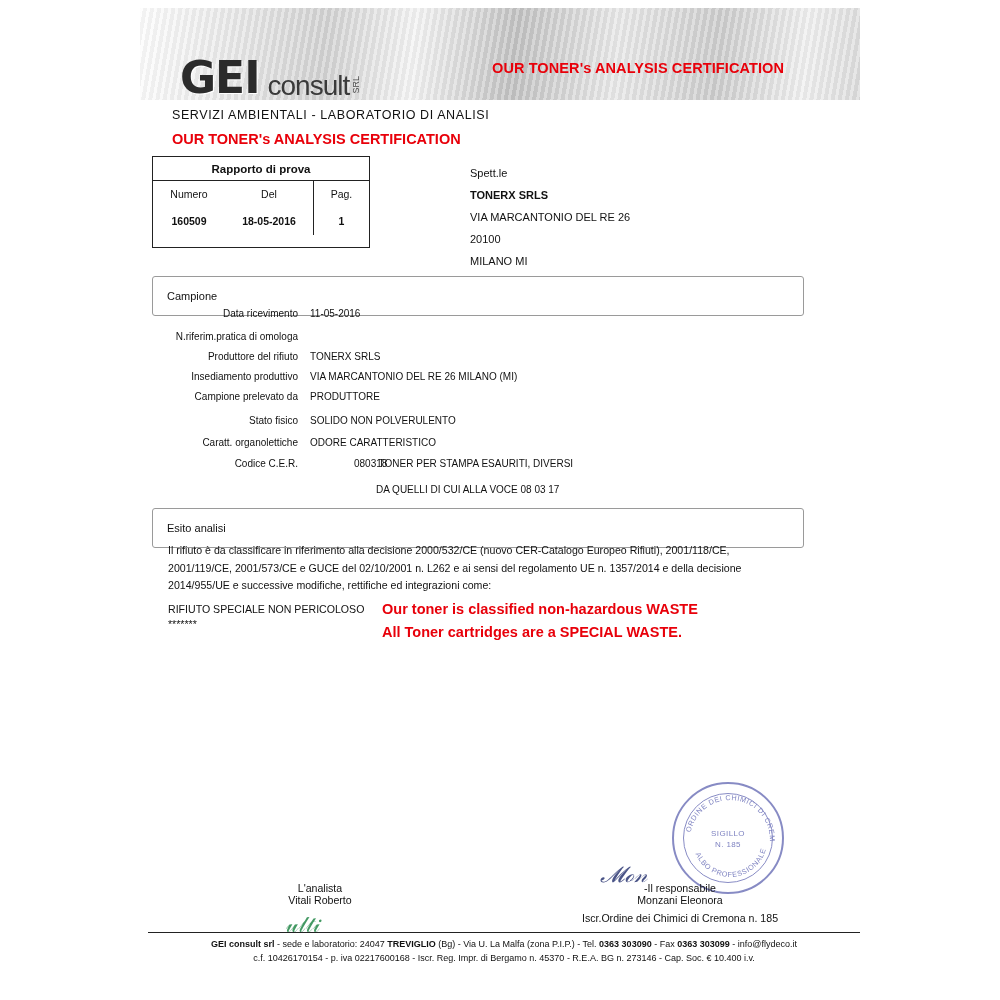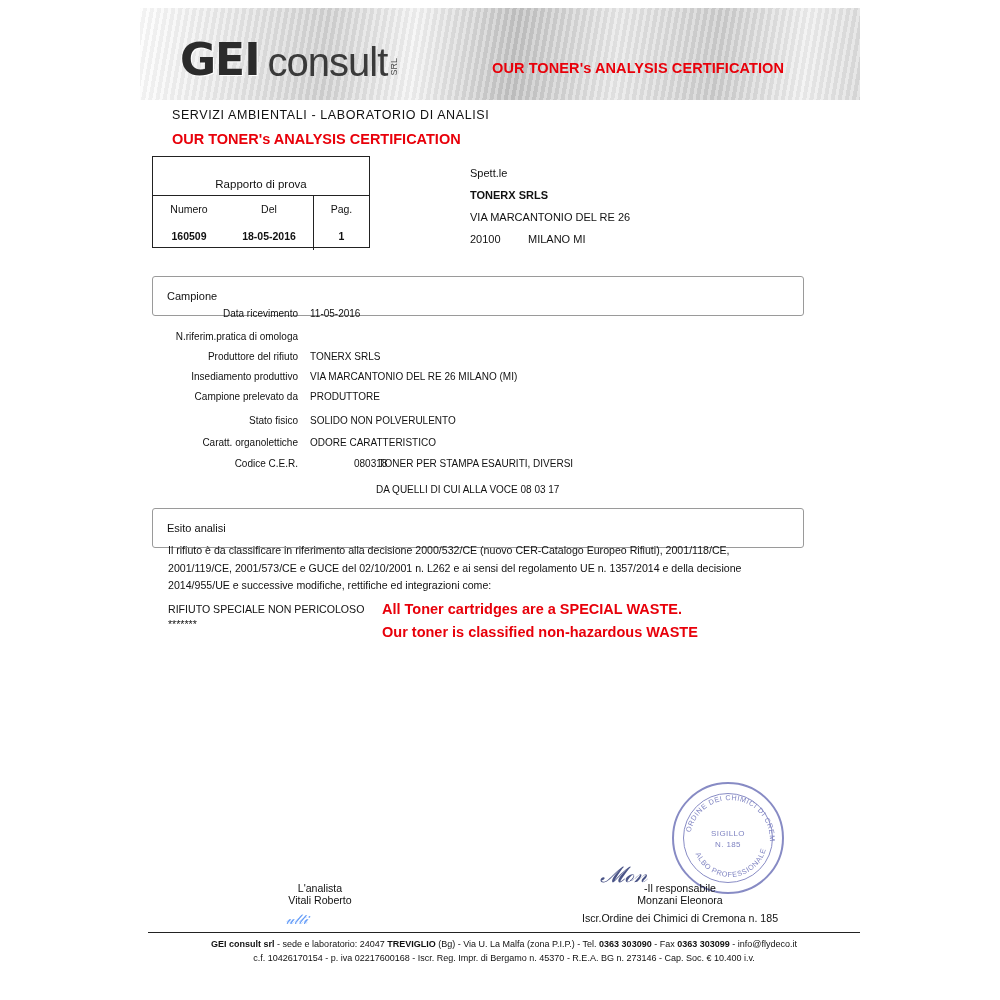--- a/index.html
+++ b/index.html
@@ -24,37 +24,37 @@
     overflow: hidden;
   }
   .header-band:after {
     content: "";
     position: absolute; left: 0; right: 0; top: 0; bottom: 0;
     background: repeating-linear-gradient(100deg, rgba(255,255,255,0.55) 0 3px, rgba(170,170,170,0.22) 3px 7px);
     opacity: .55;
   }
   .logo-wrap {
     position: absolute;
-    left: 180px; top: 38px;
+    left: 180px; top: 56px;
     z-index: 3;
     display: flex;
     align-items: flex-end;
   }
   .logo-gei {
     font-family: "DejaVu Sans", sans-serif;
     font-weight: bold;
     font-size: 44px;
     letter-spacing: -1px;
     color: #2b2b2b;
     line-height: 1;
     text-shadow: 1px 1px 0 #ffffff;
   }
   .logo-consult {
     font-family: "Liberation Sans", sans-serif;
-    font-size: 40px;
+    font-size: 28px;
     color: #3a3a3a;
     line-height: 1;
     margin-left: 8px;
     letter-spacing: -1px;
   }
   .logo-srl {
     font-size: 9px;
     color: #4a4a4a;
     margin-left: 3px;
     margin-bottom: 6px;
@@ -90,21 +90,21 @@
   .rapporto-box {
     position: absolute;
     left: 152px; top: 156px;
     width: 218px; height: 92px;
     border: 1px solid #222;
   }
   .rapporto-title {
     height: 24px;
     border-bottom: 1px solid #222;
     display: flex; align-items: center; justify-content: center;
-    font-size: 11.5px; font-weight: normal; color: #111; margin-top: 15px;
+    font-size: 11.5px; font-weight: bold; color: #111;
   }
   .rapporto-head {
     display: flex;
     height: 26px;
     align-items: center;
     font-size: 10.5px;
     color: #111;
   }
   .rapporto-head > div, .rapporto-vals > div { text-align: center; }
   .col-num { width: 72px; }
@@ -121,21 +121,21 @@
   .rapporto-vals .col-pag { font-weight: bold; }
   
   .addr {
     position: absolute;
     left: 470px; top: 162px;
     font-size: 11px;
     color: #111;
     line-height: 22px;
   }
   .addr .b { font-weight: bold; }
-  .addr .row2 { display: flex; }
+  .addr .row2 { display: flex; flex-direction: column; }
   .addr .cap { width: 58px; }
   
   .sec-bar {
     position: absolute;
     height: 40px;
     border: 1px solid #9a9a9a;
     border-radius: 3px;
     background: #ffffff;
     display: flex; align-items: center;
     padding-left: 14px;
@@ -219,23 +219,22 @@
   }
   #sig-left { left: 230px; top: 882px; width: 180px; }
   #sig-right { left: 520px; top: 882px; width: 320px; }
   .sig .name { margin-top: 0; }
   .sig .role { }
   .sig .extra { margin-top: 6px; }
   .sig-mark-left {
     position: absolute;
     left: 286px; top: 912px;
     font-family: "Liberation Serif", serif;
-    font-style: italic;
-    font-size: 14px;
-    color: #3b82f6;
+    font-size: 22px;
+    color: #15803d;
     opacity: .8;
   }
   .sig-mark-right {
     position: absolute;
     left: 600px; top: 862px;
     font-family: "Liberation Serif", serif;
     font-style: italic;
     font-size: 22px;
     color: #1e2a6a;
     opacity: .8;
@@ -347,22 +346,22 @@
   <div class="sec-bar" id="sec-esito">Esito analisi</div>
 
   <div class="esito-text">Il rifiuto è da classificare in riferimento alla decisione 2000/532/CE (nuovo CER-Catalogo Europeo Rifiuti), 2001/118/CE, 2001/119/CE, 2001/573/CE e GUCE del 02/10/2001 n.  L262 e ai sensi del regolamento UE n. 1357/2014 e della decisione 2014/955/UE e successive modifiche, rettifiche ed integrazioni come:</div>
 
   <div class="rifiuto">
     <div>RIFIUTO SPECIALE NON PERICOLOSO</div>
     <div>*******</div>
   </div>
 
   <div class="red-block">
+    <div>Our toner is  classified non-hazardous WASTE</div>
     <div>All Toner cartridges are a SPECIAL WASTE.</div>
-    <div>Our toner is  classified non-hazardous WASTE</div>
   </div>
 
   <div class="stamp">
     <svg class="stamp-ring-text" viewBox="0 0 112 112">
       <defs>
         <path id="top-arc" d="M 16,56 A 40,40 0 0 1 96,56"></path>
         <path id="bot-arc" d="M 19,56 A 37,37 0 0 0 93,56"></path>
       </defs>
       <text><textPath href="#top-arc" startOffset="6%">ORDINE DEI CHIMICI DI CREMONA</textPath></text>
       <text><textPath href="#bot-arc" startOffset="12%">ALBO PROFESSIONALE</textPath></text>

